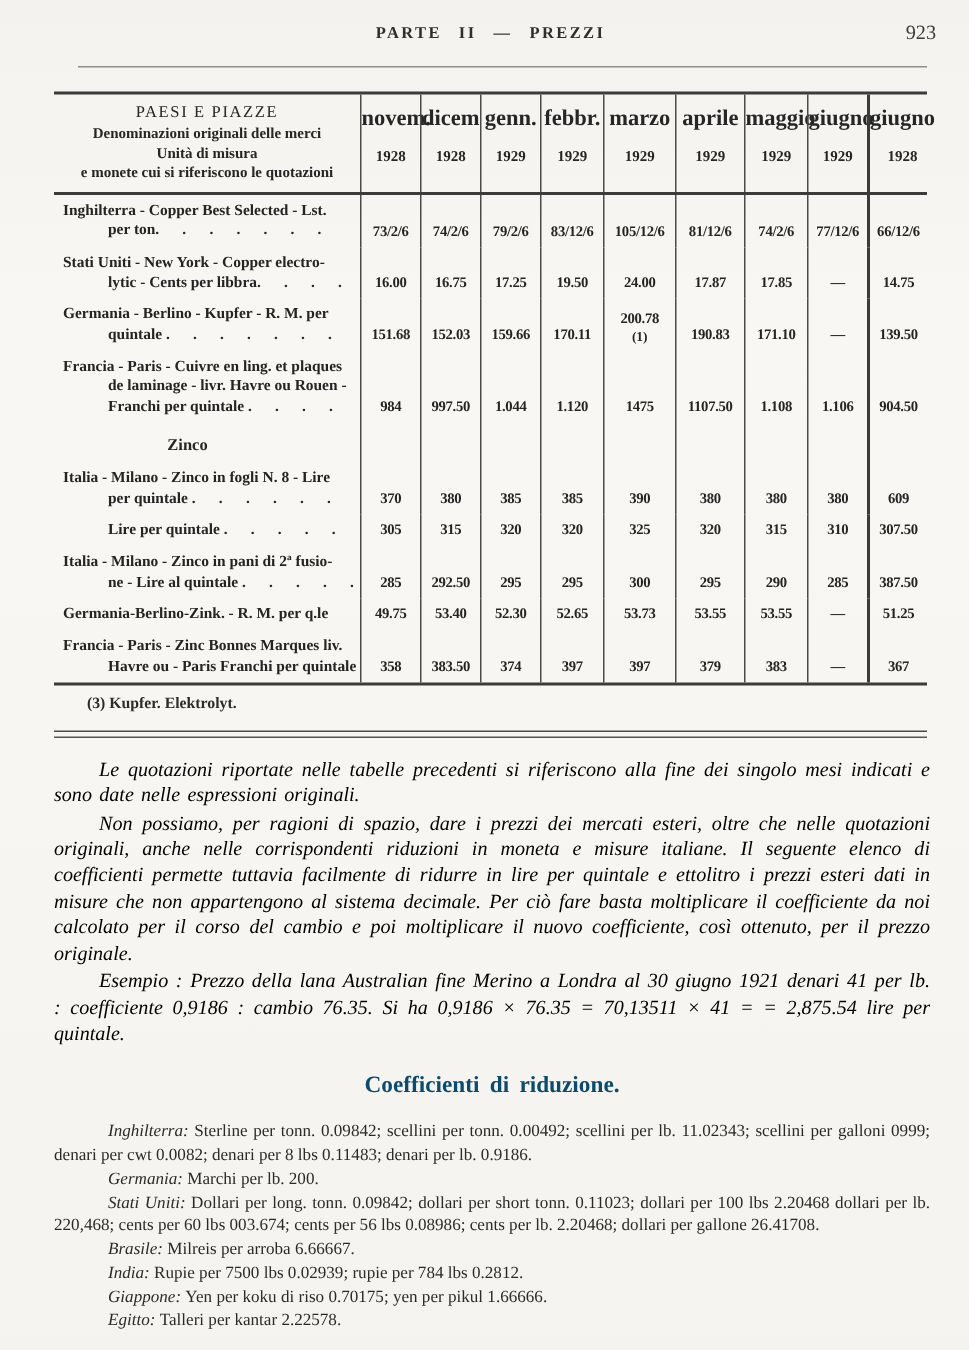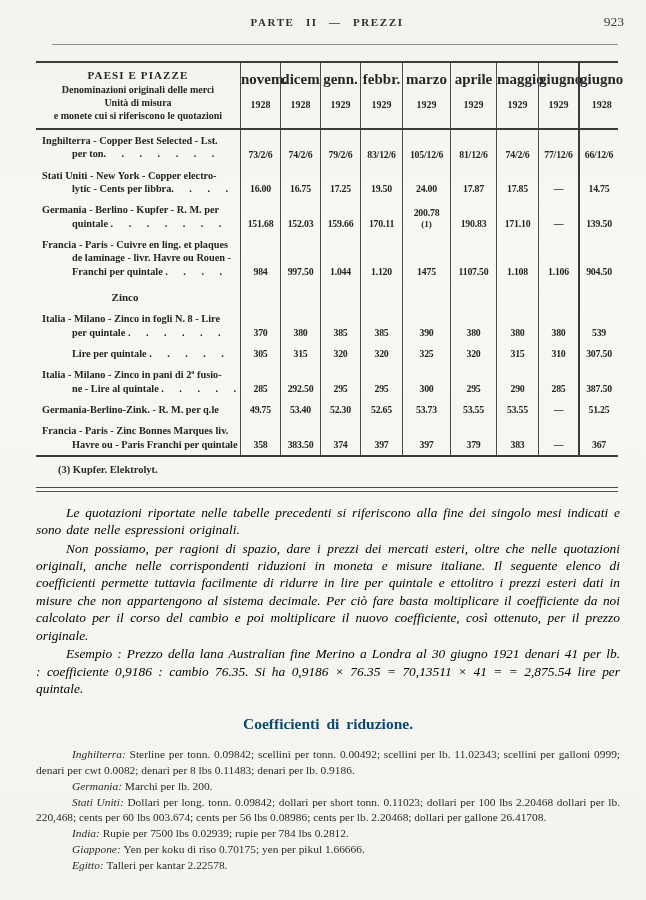--- a/index.html
+++ b/index.html
@@ -21,21 +21,21 @@
   .rule-thin{border:0;border-top:1px solid #8f8d88;margin:8px 0 0 16px;}
 
   
   .ptable{margin-top:16px;border-top:2.4px solid #3b3b3b;border-bottom:2px solid #3b3b3b;width:582px;}
   .trow{display:grid;grid-template-columns:204px 40px 40px 40px 42px 48px 46px 42px 40px 1fr;align-items:end;}
   .trow.header{border-bottom:2px solid #3b3b3b;align-items:start;}
   .cell{min-height:100%;box-sizing:border-box;}
   .cell.num,.cell.mhead{border-left:1px solid #4a4a4a;text-align:center;}
   .cell.num.last,.cell.mhead.last{border-left:2.6px solid #3b3b3b;}
   .head-stub{text-align:center;padding:5px 2px 6px 2px;}
-  .hs1{font-weight:bold;font-size:11px;letter-spacing:1.1px;line-height:1.35;}
+  .hs1{font-weight:normal;font-size:11px;letter-spacing:1.1px;line-height:1.35;}
   .hs2{font-weight:bold;font-size:10px;line-height:1.3;}
   .cell.mhead{padding-top:8px;padding-bottom:6px;height:100%;}
   .mname{font-weight:bold;font-size:15px;}
   .myear{font-weight:bold;font-size:10px;margin-top:11px;}
   .cell.stub{padding:4px 2px 4px 6px;}
   .lline{font-weight:bold;font-size:10.3px;line-height:1.3;white-space:pre-wrap;color:#242424;}
   .lline.cont{padding-left:30px;}
   .section-label{font-weight:bold;font-size:11px;text-align:center;padding:5px 30px 1px 0;}
   .cell.num{padding:4px 1px 5px 1px;display:flex;flex-direction:column;justify-content:flex-end;}
   .val{font-weight:bold;font-size:9.8px;letter-spacing:-0.2px;white-space:nowrap;color:#242424;}
@@ -287,21 +287,21 @@
           <div class="cell num">
             <div class="val">380</div>
           </div>
           <div class="cell num">
             <div class="val">380</div>
           </div>
           <div class="cell num">
             <div class="val">380</div>
           </div>
           <div class="cell num last">
-            <div class="val">539</div>
+            <div class="val">609</div>
           </div>
         </div>
         <div class="trow">
           <div class="cell stub">
             <div class="lline cont">Lire per quintale .      .      .      .      .</div>
           </div>
           <div class="cell num">
             <div class="val">305</div>
           </div>
           <div class="cell num">
@@ -439,20 +439,21 @@
     <p class="para">Non possiamo, per ragioni di spazio, dare i prezzi dei mercati esteri, oltre che nelle quotazioni originali, anche nelle corrispondenti riduzioni in moneta e misure italiane. Il seguente elenco di coefficienti permette tuttavia facilmente di ridurre in lire per quintale e ettolitro i prezzi esteri dati in misure che non appartengono al sistema decimale. Per ciò fare basta moltiplicare il coefficiente da noi calcolato per il corso del cambio e poi moltiplicare il nuovo coefficiente, così ottenuto, per il prezzo originale.</p>
     <p class="para">Esempio : Prezzo della lana Australian fine Merino a Londra al 30 giugno 1921 denari 41 per lb. : coefficiente 0,9186 : cambio 76.35. Si ha 0,9186 × 76.35 = 70,13511 × 41 = = 2,875.54 lire per quintale.</p>
 
     <div class="coef-title">Coefficienti di riduzione.</div>
 
     <div>
 
     <div class="coef"><span class="country">Inghilterra: </span>Sterline per tonn. 0.09842; scellini per tonn. 0.00492; scellini per lb. 11.02343; scellini per galloni 0999; denari per cwt 0.0082; denari per 8 lbs 0.11483; denari per lb. 0.9186.</div>
         <div class="coef"><span class="country">Germania: </span>Marchi per lb. 200.</div>
         <div class="coef"><span class="country">Stati Uniti: </span>Dollari per long. tonn. 0.09842; dollari per short tonn. 0.11023; dollari per 100 lbs 2.20468 dollari per lb. 220,468; cents per 60 lbs 003.674; cents per 56 lbs 0.08986; cents per lb. 2.20468; dollari per gallone 26.41708.</div>
+        <div class="coef"><span class="country">Brasile: </span>Milreis per arroba 6.66667.</div>
         <div class="coef"><span class="country">India: </span>Rupie per 7500 lbs 0.02939; rupie per 784 lbs 0.2812.</div>
         <div class="coef"><span class="country">Giappone: </span>Yen per koku di riso 0.70175; yen per pikul 1.66666.</div>
         <div class="coef"><span class="country">Egitto: </span>Talleri per kantar 2.22578.</div>
       </div>
 
   </div>
 
 </div>
 
 </body></html>

